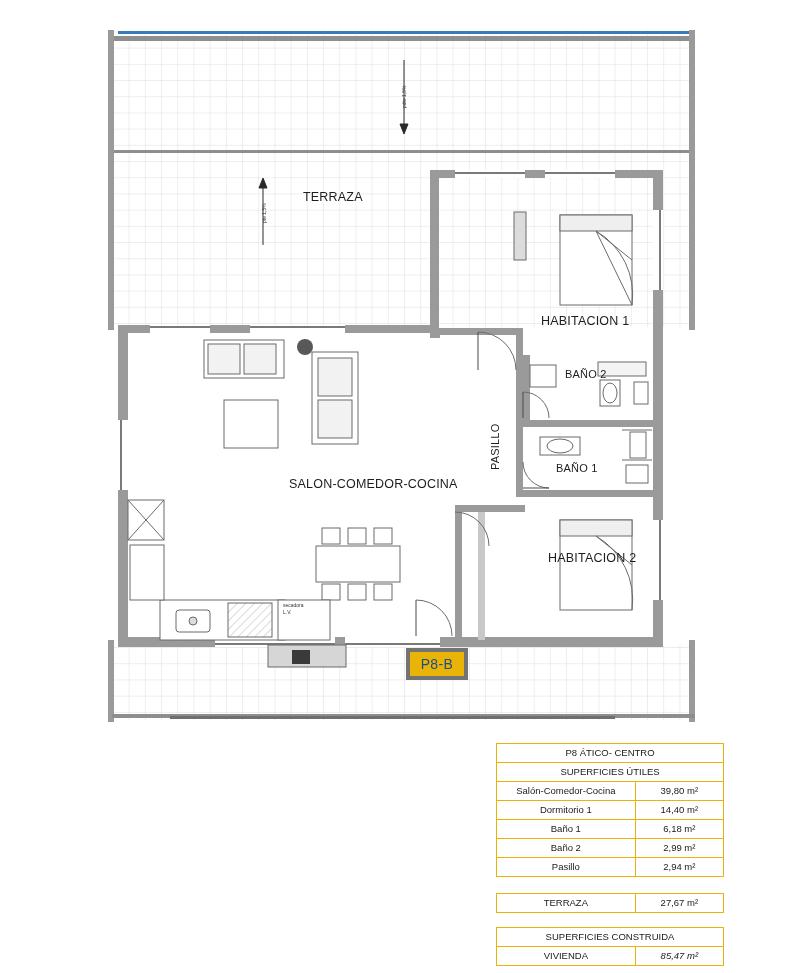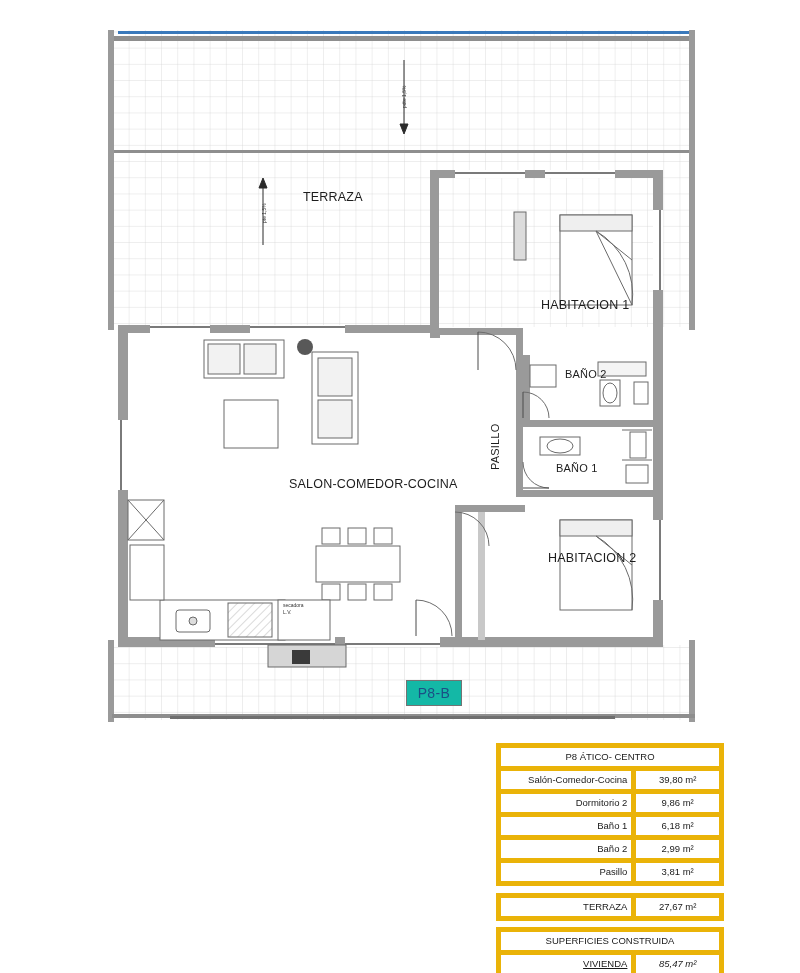--- a/index.html
+++ b/index.html
@@ -33,57 +33,57 @@
   .lbl-room-sm { font-size: 11px; letter-spacing: .2px; }
   .lbl-tiny { font-size: 5px; color: #333; }
   .vert {
     transform: rotate(-90deg);
     transform-origin: left top;
   }
 
   
   .badge {
     position: absolute;
-    left: 406px; top: 680px;
+    left: 406px; top: 648px;
     width: 54px; height: 24px;
-    border: 1px solid #737373;
-    background: #14b8a6;
+    border: 4px solid #737373;
+    background: #eab308;
     color: #1b4f85;
     font-size: 14px;
     display: flex;
     align-items: center;
     justify-content: center;
     letter-spacing: .4px;
   }
 
   
   .tbl {
     position: absolute;
     border-collapse: collapse;
     font-size: 9.5px;
     color: #1a1a1a;
     background: #fff;
   }
   .tbl td {
-    border: 5px solid #eab308;
+    border: 1px solid #eab308;
     padding: 2px 4px;
     height: 14px;
     line-height: 12px;
   }
   .tbl .hdr { text-align: center; }
-  .tbl .name { text-align: right; }
+  .tbl .name { text-align: center; }
   .tbl .val  { text-align: center; }
   #table-main { left: 496px; top: 743px; width: 228px; }
   #table-main td.c1 { width: 140px; }
   #table-main td.c2 { width: 86px; }
   #table-terraza { left: 496px; top: 893px; width: 228px; }
   #table-terraza td.c1 { width: 140px; }
   #table-terraza td.c2 { width: 86px; }
   #table-construida { left: 496px; top: 927px; width: 228px; }
-  #table-construida td.c1 { width: 140px; text-decoration: underline; }
+  #table-construida td.c1 { width: 140px; }
   #table-construida td.c2 { width: 86px; font-style: italic; }
 </style>
 </head>
 <body>
 
 <div class="plan">
   <svg width="800" height="973" viewBox="0 0 800 973" xmlns="http://www.w3.org/2000/svg">
     <defs>
       <pattern id="tile" width="16.2" height="16.2" patternUnits="userSpaceOnUse">
         <rect width="16.2" height="16.2" fill="#ffffff"></rect>
@@ -258,58 +258,61 @@
     <g stroke="#2a2a2a" stroke-width="1" fill="#2a2a2a">
       <line x1="404" y1="60" x2="404" y2="130"></line>
       <path d="M404 134 L400 124 L408 124 Z"></path>
       <line x1="263" y1="182" x2="263" y2="245"></line>
       <path d="M263 178 L259 188 L267 188 Z"></path>
     </g>
   </svg>
 
   <div class="lbl lbl-room" style="left:303px; top:190px;">TERRAZA</div>
   <div class="lbl lbl-room" style="left:289px; top:477px;text-align:center;">SALON-COMEDOR-COCINA</div>
-  <div class="lbl lbl-room" style="left:541px; top:298px;">HABITACION 1</div>
+  <div class="lbl lbl-room" style="left:541px; top:314px;">HABITACION 1</div>
   <div class="lbl lbl-room" style="left:548px; top:551px;">HABITACION 2</div>
   <div class="lbl lbl-room-sm" style="left:556px; top:462px;">BAÑO 1</div>
   <div class="lbl lbl-room-sm" style="left:565px; top:368px;">BAÑO 2</div>
   <div class="lbl lbl-room-sm vert" style="left:489px; top:470px;">PASILLO</div>
 
   <div class="lbl lbl-tiny vert" style="left:401px; top:108px;">pdte 1,5%</div>
   <div class="lbl lbl-tiny vert" style="left:261px; top:223px;">pte 1,5%</div>
   <div class="lbl lbl-tiny" style="left:283px; top:602px; width:46px; white-space:pre-line; line-height:7px;">secadora
 L.V.</div>
 
   <div class="badge">P8-B</div>
 </div>
 
 <table class="tbl" id="table-main">
   <tbody>
       <tr>
     <td class="hdr" colspan="2">P8 ÁTICO- CENTRO</td>
   </tr>
   <tr>
+    <td class="hdr" colspan="2">SUPERFICIES ÚTILES</td>
+  </tr>
+  <tr>
     <td class="name c1">Salón-Comedor-Cocina</td>
     <td class="val c2">39,80 m²</td>
   </tr>
   <tr>
-    <td class="name c1">Dormitorio 2</td>
-    <td class="val c2">9,86 m²</td>
+    <td class="name c1">Dormitorio 1</td>
+    <td class="val c2">14,40 m²</td>
   </tr>
   <tr>
     <td class="name c1">Baño 1</td>
     <td class="val c2">6,18 m²</td>
   </tr>
   <tr>
     <td class="name c1">Baño 2</td>
     <td class="val c2">2,99 m²</td>
   </tr>
   <tr>
     <td class="name c1">Pasillo</td>
-    <td class="val c2">3,81 m²</td>
+    <td class="val c2">2,94 m²</td>
   </tr>
 </tbody>
   </table>
 
 <table class="tbl" id="table-terraza">
   <tbody>
       <tr>
     <td class="name c1">TERRAZA</td>
     <td class="val c2">27,67 m²</td>
   </tr>

